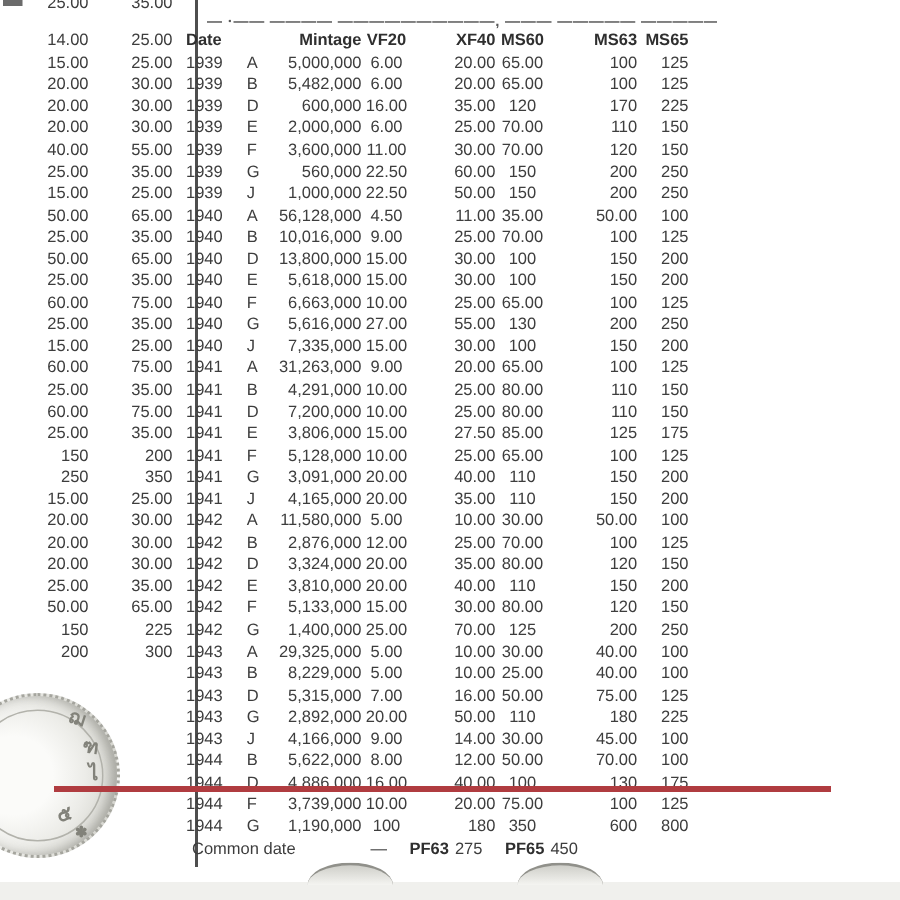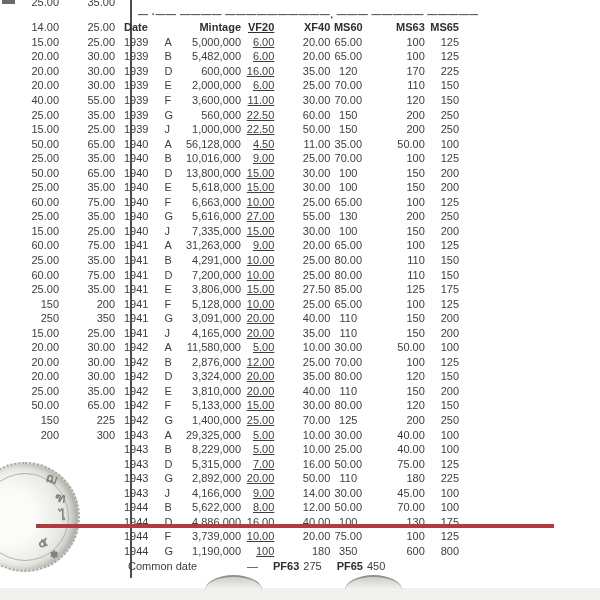--- a/index.html
+++ b/index.html
@@ -13,21 +13,21 @@
   .clip-left{position:absolute;left:0;top:0;width:116px;height:10px;overflow:hidden;}
   .clip-left .lrow{margin-top:-5px;}
   
   .heading-marks{position:absolute;left:138px;top:9px;width:340px;height:10px;overflow:hidden;
         font-weight:bold;color:#5a5a5a;font-size:10px;white-space:nowrap;letter-spacing:.5px;}
   .table-block{position:absolute;left:124px;top:20px;width:335px;}
   .trow{display:flex;height:14.55px;align-items:center;}
   .trow .cy{width:45px;}
   .trow .cml{width:11px;}
   .trow .cmg{width:74px;text-align:right;}
-  .trow .cvf{width:37px;text-align:right;text-decoration:underline;}
+  .trow .cvf{width:37px;text-align:center;}
   .trow .cxf{width:40px;text-align:right;padding-left:20px;}
   .trow .c60{width:40px;text-align:center;}
   .trow .c63{width:65px;text-align:right;}
   .trow .c65{width:38px;text-align:right;}
   .hdr{font-weight:bold;color:#2f2f2f;}
   .hdr .cdate{width:56px;}
   .common{position:absolute;left:128px;top:558px;height:15px;display:flex;align-items:center;}
   .common .lbl{width:90px;}
   .common .dash{width:40px;text-align:right;}
   .common .pfl{font-weight:bold;color:#2f2f2f;margin-left:15px;}

